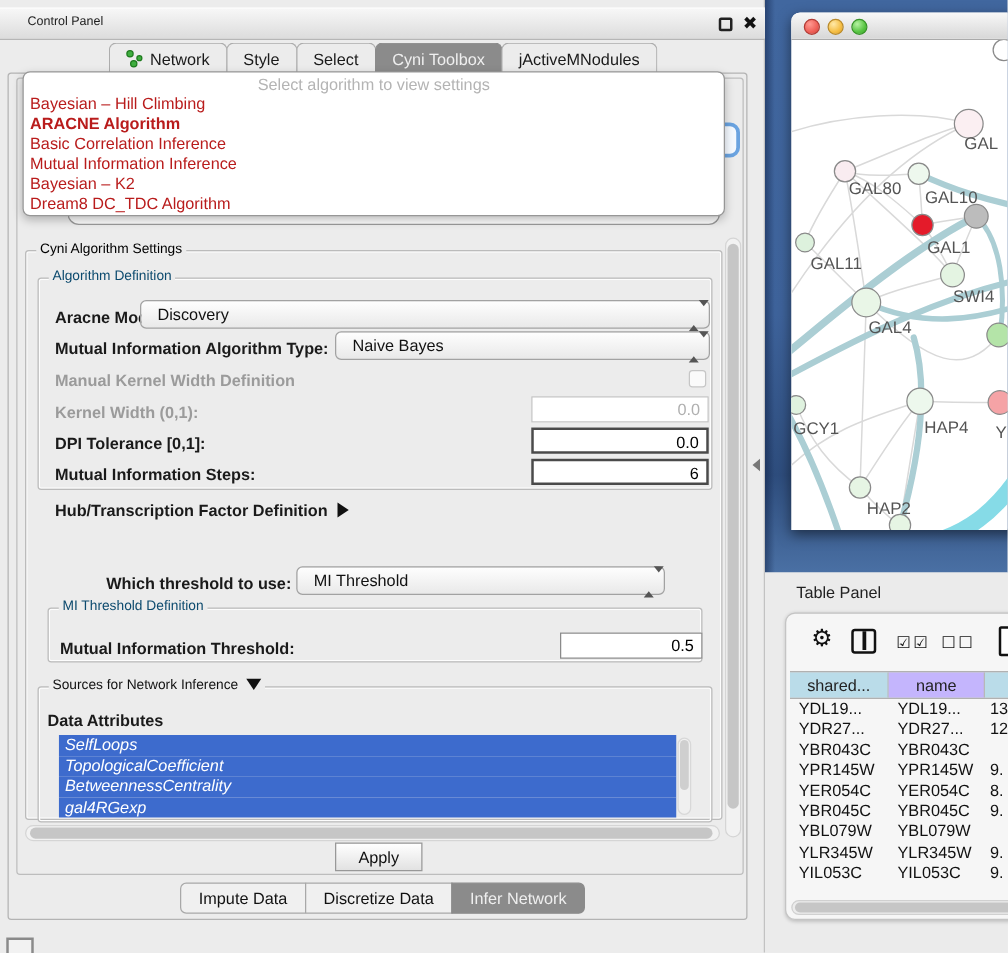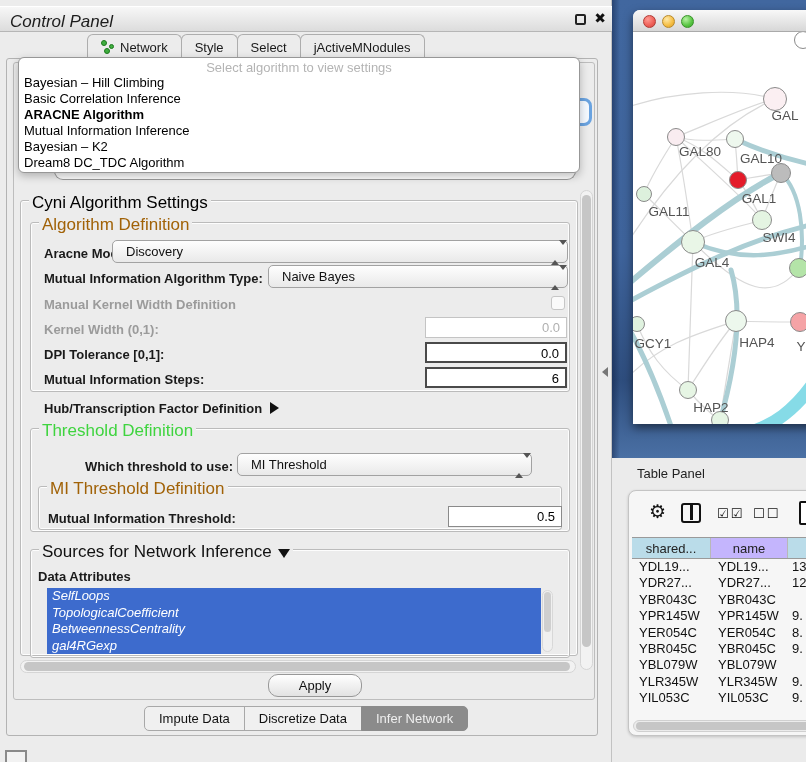--- a/index.html
+++ b/index.html
@@ -5,21 +5,21 @@
   * { box-sizing: border-box; margin: 0; padding: 0; }
   html,body { width:806px; height:762px; overflow:hidden;
     font-family:"Liberation Sans","DejaVu Sans",sans-serif; background:#ececec; }
 
   
   #control-panel { position:absolute; left:0; top:0; width:612px; height:762px;
     background:#ececec; border-right:1px solid #c2c2c2; }
   #cp-titlebar { position:absolute; left:0; top:6px; width:612px; height:26px;
     background:linear-gradient(#f7f7f7,#dcdcdc); border-top:1px solid #fff;
     border-bottom:1px solid #b6b6b6; }
-  #cp-title { position:absolute; left:10px; top:5px; font-size:17px; color:#1c1c1c;font-style:italic; }
+  #cp-title { position:absolute; left:22px; top:5px; font-size:10px; color:#1c1c1c; }
   #cp-float { position:absolute; right:26px; top:7px; width:11px; height:11px;
     border:2px solid #222; border-radius:2px; background:transparent; }
   #cp-close { position:absolute; right:6px; top:3px; font-size:14px; font-weight:bold; color:#111; }
 
   
   .top-tabs { position:absolute; left:88px; top:34px; height:25px; display:flex; z-index:5; }
   .tab { height:25px; border:1px solid #adadad; border-bottom:none;
     border-radius:6px 6px 0 0; background:#ececec; color:#1a1a1a;
     font-size:13px; display:flex; align-items:center; justify-content:center;
     padding:0 13px; margin-left:-1px; white-space:nowrap; }
@@ -40,29 +40,29 @@
   #combo-sliver { position:absolute; left:54px; top:160px; width:522px; height:20px;
     border:1px solid #9a9a9a; border-top:none; border-radius:0 0 9px 9px; background:#fdfdfd; z-index:30; }
   #focus-fragment { position:absolute; left:572px; top:98px; width:20px; height:28px;
     border:3px solid #6aa3e0; border-radius:8px; background:#f4f9ff; z-index:30; }
 
   
   #algo-dropdown { position:absolute; left:18px; top:57px; width:562px; height:116px;
     background:#fff; border:1px solid #979797; border-radius:6px;
     box-shadow:0 3px 8px rgba(0,0,0,.25); z-index:40; padding-top:2px; }
   #algo-placeholder { text-align:center; color:#b4b4b4; font-size:13px; height:15px; }
-  .algo-item { font-size:13px; color:#000000; padding:1px 0 1px 5px; height:16px; line-height:14px; }
+  .algo-item { font-size:13px; color:#b91c1c; padding:1px 0 1px 5px; height:16px; line-height:14px; }
   .algo-item.selected { font-weight:bold; }
 
   
   .groupbox { position:absolute; border:1px solid #bbb; border-radius:3px;
     box-shadow:inset 0 0 0 1px #fdfdfd; }
   .legend { position:absolute; top:-8px; left:8px; background:#ececec;
-    font-size:17px; padding:0 3px; white-space:nowrap; }
-  .legend.blue { color:#a16207; }
+    font-size:11px; padding:0 3px; white-space:nowrap; }
+  .legend.blue { color:#0c4a6e; }
   .legend.green { color:#3fd43f; }
 
   .lbl { position:absolute; font-size:13px; font-weight:bold; color:#1a1a1a; white-space:nowrap; }
   .lbl.disabled { color:#9b9b9b; }
 
   .combo { position:absolute; height:23px; border:1px solid #a2a2a2; border-radius:5px;
     background:linear-gradient(#fefefe,#e9e9e9); font-size:13px; color:#111;
     display:flex; align-items:center; padding-left:13px; }
   .combo .arrows { position:absolute; right:7px; top:4px; width:9px; }
   .combo .up { width:0;height:0;border-left:4px solid transparent;border-right:4px solid transparent;
@@ -98,22 +98,22 @@
   
   #v-scroll { position:absolute; left:580px; top:190px; width:13px; height:480px;
     background:#f2f2f2; border:1px solid #d5d5d5; border-radius:7px; }
   #v-thumb { position:absolute; left:1px; top:4px; width:9px; height:452px;
     background:#c6c6c6; border-radius:5px; }
   #h-scroll { position:absolute; left:20px; top:660px; width:556px; height:13px;
     background:#f2f2f2; border:1px solid #d5d5d5; border-radius:7px; }
   #h-thumb { position:absolute; left:3px; top:1px; width:546px; height:9px;
     background:#c6c6c6; border-radius:5px; }
 
-  #apply-btn { position:absolute; left:268px; top:674px; width:94px; height:23px;
-    border:1px solid #989898; border-radius:10px; background:linear-gradient(#fff,#e2e2e2);
+  #apply-btn { position:absolute; left:268px; top:674px; width:70px; height:23px;
+    border:1px solid #989898; border-radius:0; background:linear-gradient(#fff,#e2e2e2);
     font-size:13px; color:#111; text-align:center; line-height:21px; }
 
   
   .bottom-tabs { position:absolute; left:145px; top:706px; height:25px; display:flex; z-index:5; }
   .btab { height:25px; border:1px solid #a8a8a8; background:#f0f0f0; color:#111;
     font-size:13px; display:flex; align-items:center; padding:0 14px; margin-left:-1px; }
   .btab:first-child { border-radius:5px 0 0 5px; }
   .btab:last-child { border-radius:0 5px 5px 0; }
   .btab.selected { background:#8b8b8b; color:#efefef; border-color:#8b8b8b;justify-content:flex-end; }
 
@@ -198,37 +198,40 @@
           <i class="n3"></i>
         </span>
       <span>Network</span>
     </div>
     <div class="tab">
         <span>Style</span>
       </div>
     <div class="tab">
         <span>Select</span>
       </div>
+    <div class="tab selected">
+        <span>Cyni Toolbox</span>
+      </div>
     <div class="tab">
         <span>jActiveMNodules</span>
       </div>
   </div>
 
   <div id="tab-content"></div>
   <div id="inner-panel"></div>
   <div id="combo-sliver"></div>
   <div id="focus-fragment"></div>
 
   <div id="algo-dropdown">
     <div id="algo-placeholder">Select algorithm to view settings</div>
     <div>
 
     <div class="algo-item">Bayesian – Hill Climbing</div>
+        <div class="algo-item selected">ARACNE Algorithm</div>
         <div class="algo-item">Basic Correlation Inference</div>
-        <div class="algo-item selected">ARACNE Algorithm</div>
         <div class="algo-item">Mutual Information Inference</div>
         <div class="algo-item">Bayesian – K2</div>
         <div class="algo-item">Dream8 DC_TDC Algorithm</div>
       </div>
   </div>
 
   <div class="groupbox" style="left:20px;top:200px;width:558px;height:456px;">
     <span class="legend">Cyni Algorithm Settings</span>
   </div>
 
@@ -251,23 +254,20 @@
   <div class="field disabled" style="left:425px;top:317px;width:142px;">0.0</div>
   <div class="lbl" style="left:44px;top:347px;">DPI Tolerance [0,1]:</div>
   <div class="field strong" style="left:425px;top:342px;width:142px;">0.0</div>
   <div class="lbl" style="left:44px;top:372px;">Mutual Information Steps:</div>
   <div class="field strong" style="left:425px;top:367px;width:142px;">6</div>
 
   <div class="lbl" style="left:44px;top:401px;">
     <span>Hub/Transcription Factor Definition</span><span class="tri-right"></span>
   </div>
 
-  <div class="groupbox" style="left:30px;top:428px;width:540px;height:104px;">
-    <span class="legend green">Threshold Definition</span>
-  </div>
   <div class="lbl" style="left:85px;top:459px;">Which threshold to use:</div>
   <div class="combo" style="left:237px;top:453px;width:295px;">
     <span>MI Threshold</span>
     <span class="arrows"><span class="up"></span><span class="down"></span></span>
   </div>
   <div class="groupbox" style="left:38px;top:486px;width:524px;height:44px;border-color:#bbb;">
     <span class="legend blue">MI Threshold Definition</span>
   </div>
   <div class="lbl" style="left:48px;top:511px;">Mutual Information Threshold:</div>
   <div class="field medium" style="left:448px;top:506px;width:114px;">0.5</div>

